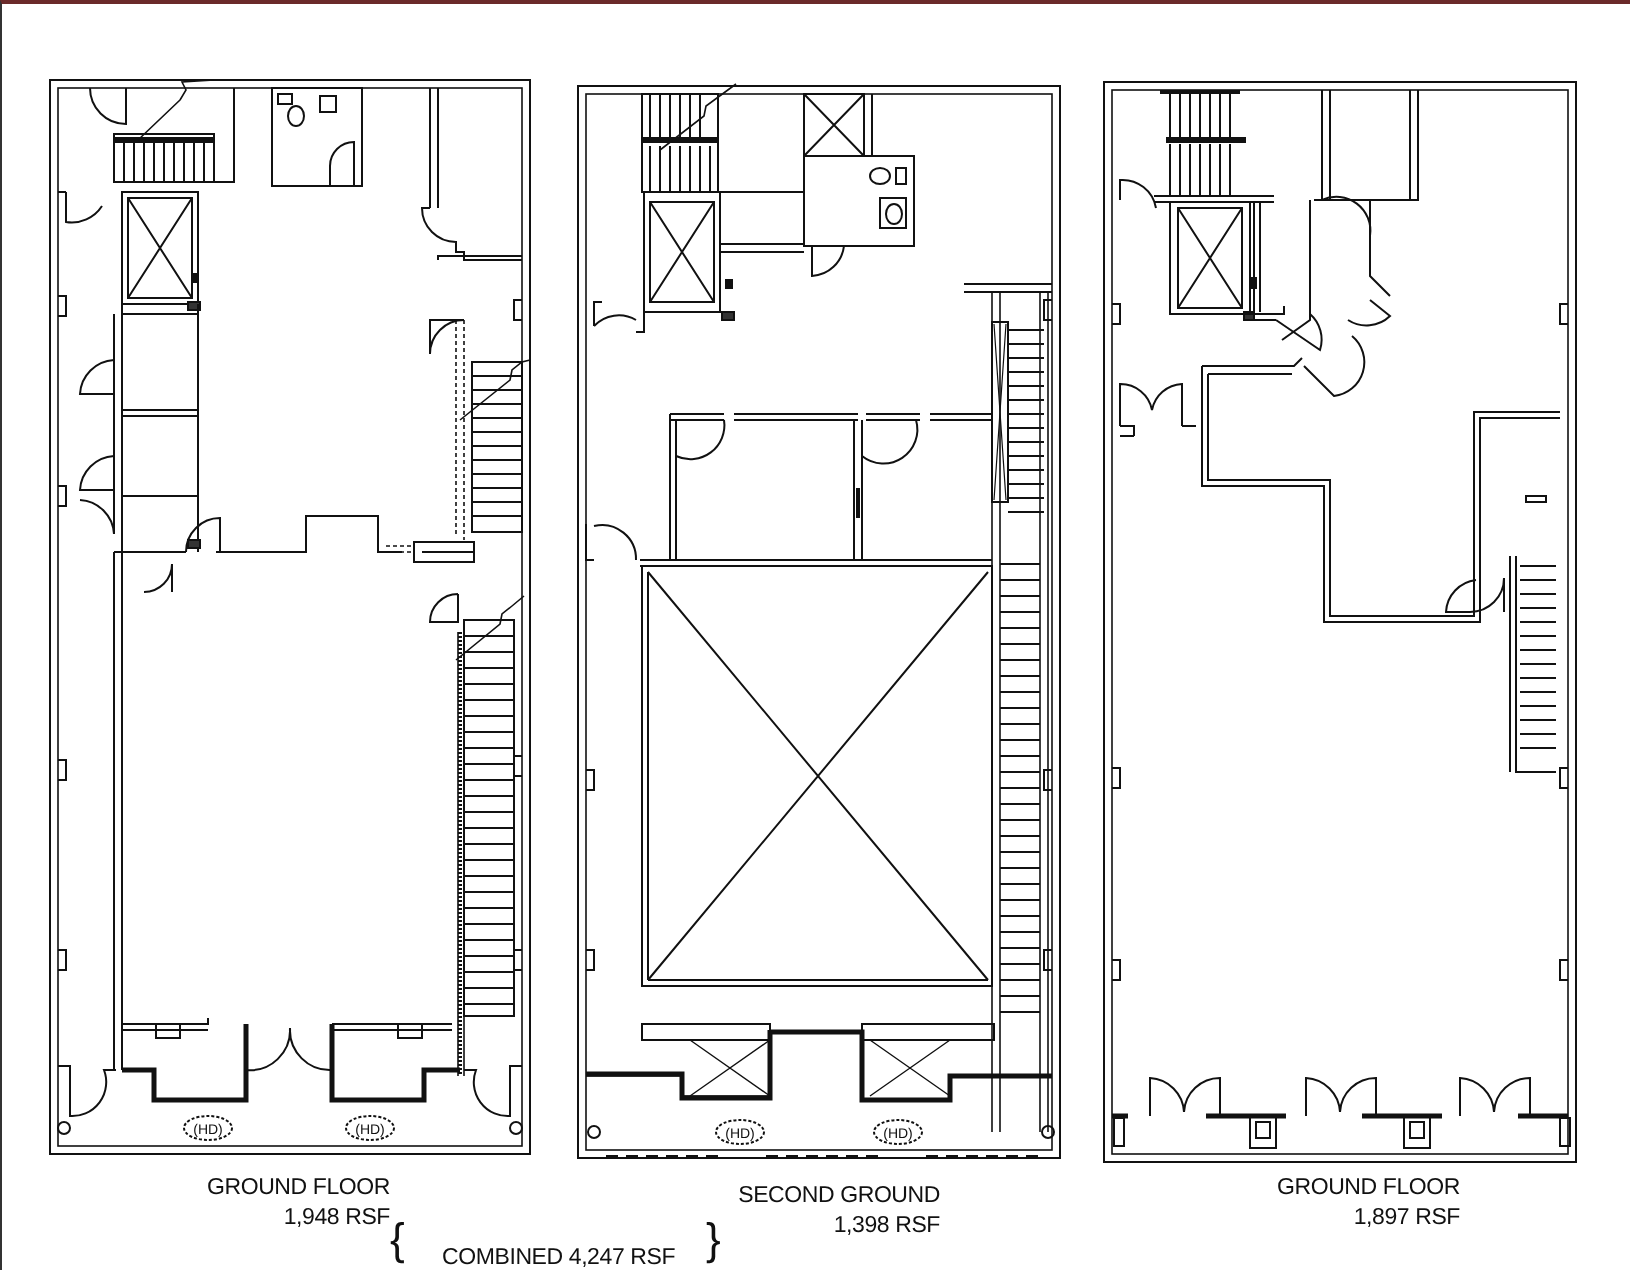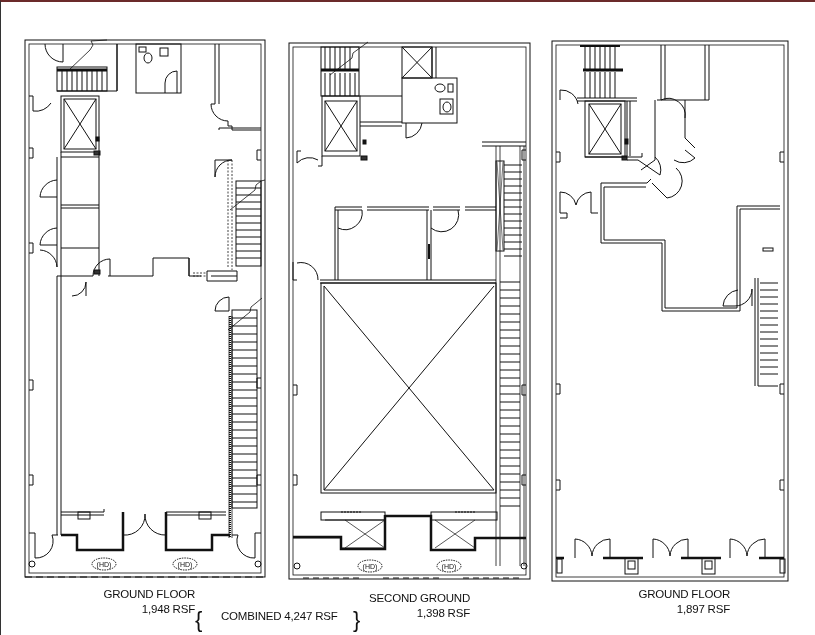--- a/index.html
+++ b/index.html
@@ -3,21 +3,21 @@
 <meta charset="utf-8">
 <style>
   html, body { margin: 0; padding: 0; background: #ffffff; }
   body { width: 815px; height: 635px; position: relative; overflow: hidden; font-family: "Liberation Sans", sans-serif; }
   .frame { position: absolute; left: 0; top: 0; width: 815px; height: 635px; box-sizing: border-box; border-left: 1px solid #333; border-top: 2px solid #6b2a2a; }
   svg.plans { position: absolute; left: 0; top: 0; }
   .label { position: absolute; text-align: right; font-size: 11.5px; color: #111; line-height: 15px; letter-spacing: -0.2px; }
   .label .t { display: block; }
   .combined { position: absolute; left: 195px; top: 608px; width: 170px; height: 26px; font-size: 11.5px; color: #111; }
   .brace { position: absolute; top: 0; font-size: 22px; line-height: 24px; font-weight: 300; }
-  .combined .txt { position: absolute; left: 26px; top: 2px; letter-spacing: -0.2px; }
+  .combined .txt { position: absolute; left: 26px; top: 15px; letter-spacing: -0.2px; }
 </style>
 </head>
 <body>
 
 <div class="frame"></div>
 
 <svg class="plans" width="815" height="635" viewBox="0 0 815 635" fill="none" stroke="#111" stroke-width="1">
 
   <g>
 

